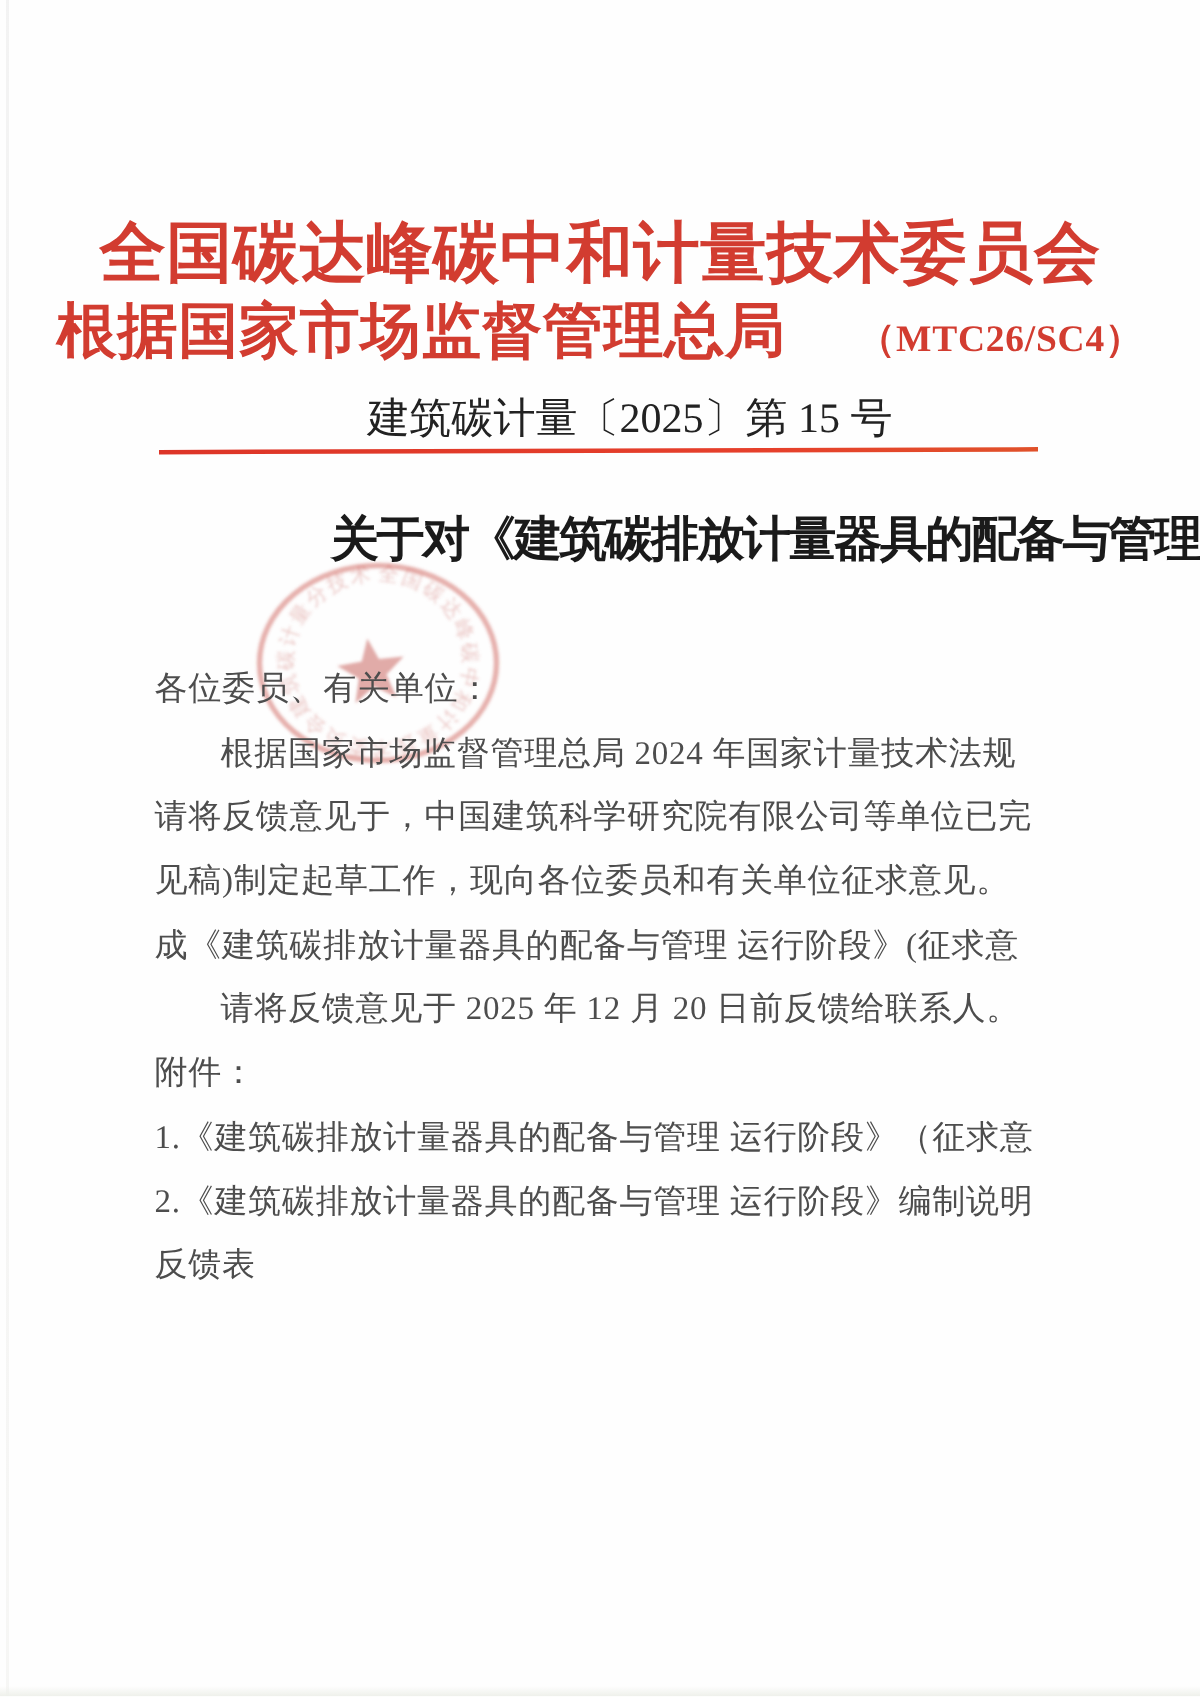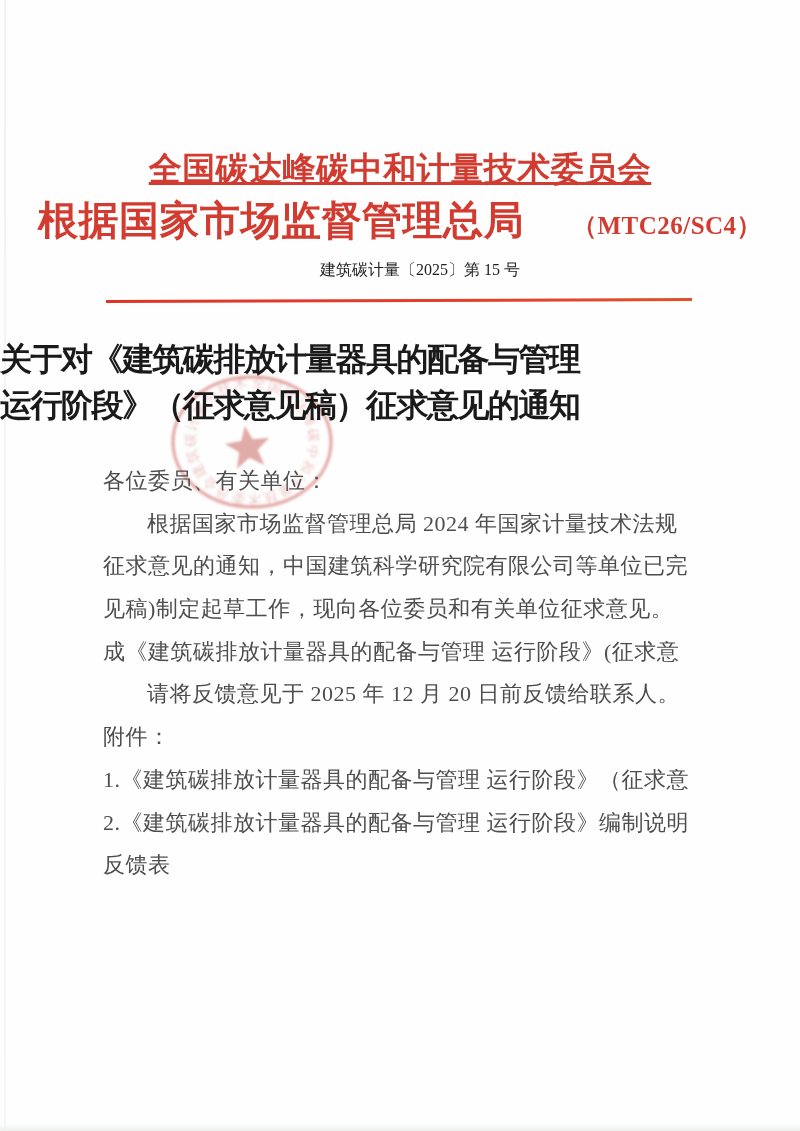--- a/index.html
+++ b/index.html
@@ -20,49 +20,49 @@
     background:linear-gradient(rgba(255,255,255,0),#eef0ea);pointer-events:none;
   }
 
   .letterhead{
     position:absolute;left:0;top:143px;width:100%;
     text-align:center;
     color:#d23c30;
     font-weight:bold;
     line-height:52px;
   }
-  .letterhead .hl1{font-size:33px;letter-spacing:0.5px;text-decoration:underline;}
+  .letterhead .hl1{font-size:44px;letter-spacing:0.5px;}
   .letterhead .hl2{font-size:40px;letter-spacing:0.5px;}
   .letterhead .latin-code{font-size:25px;letter-spacing:0.5px;margin-left:48px;}
 
   .doc-number{
     position:absolute;left:0;top:260px;width:100%;
     text-align:center;
-    font-size:16px;color:#222;
+    font-size:28px;color:#222;
     padding-left:40px;box-sizing:border-box;
     white-space:pre;
   }
 
   .red-divider{
     position:absolute;left:106px;top:299px;
     width:586px;height:3px;
     background:linear-gradient(90deg,#dd3528,#e6402b 70%,#e0512a);
     transform:rotate(-0.18deg);
   }
 
   .doc-title{
     position:absolute;left:0;top:336px;width:100%;
-    text-align:left;
+    text-align:right;
     font-size:32px;font-weight:bold;color:#1a1a1a;
     letter-spacing:-1.5px;
     line-height:46px;
   }
 
   .body-text{
-    position:absolute;left:103px;top:460px;width:610px;
+    position:absolute;left:103px;top:438px;width:610px;
     font-size:22px;color:#4d4d4d;
     letter-spacing:0.5px;
   }
   .body-line{
     display:block;
     height:42.7px;line-height:42.7px;
     white-space:pre;
   }
   .indent-first{padding-left:44px;}
   .indent-hang{padding-left:41px;}
@@ -83,21 +83,20 @@
     <div class="hl1">全国碳达峰碳中和计量技术委员会</div>
     <div class="hl2"><span>根据国家市场监督管理总局</span><span class="latin-code">（MTC26/SC4）</span></div>
   </div>
 
   <div class="doc-number">建筑碳计量〔2025〕第 15 号</div>
 
   <div class="red-divider"></div>
 
   <div class="doc-title">
     <div>关于对《建筑碳排放计量器具的配备与管理</div>
-    <div>运行阶段》（征求意见稿）征求意见的通知</div>
   </div>
 
   <svg class="seal" viewBox="0 0 220 200" xmlns="http://www.w3.org/2000/svg">
     <defs>
       <filter id="sealblur" x="-20%" y="-20%" width="140%" height="140%">
         <feGaussianBlur stdDeviation="1.1"></feGaussianBlur>
       </filter>
       <path id="sealring" d="M 110,45 a 57,54 0 1 1 -0.01,0" fill="none"></path>
     </defs>
     <g filter="url(#sealblur)">
@@ -108,21 +107,21 @@
       <polygon points="0,-23 5.9,-8.1 22.8,-7.4 9.5,3.1 14.1,19.4 0,10 -14.1,19.4 -9.5,3.1 -22.8,-7.4 -5.9,-8.1" transform="translate(106,106) rotate(-8) scale(0.98)" fill="rgba(203,103,98,0.55)"></polygon>
     </g>
   </svg>
 
   <div class="body-text">
 
       <span class="body-line indent-none">各位委员、有关单位：</span>
 
       <span class="body-line indent-first">根据国家市场监督管理总局 2024 年国家计量技术法规</span>
 
-      <span class="body-line indent-none">征求意见的通知，中国建筑科学研究院有限公司等单位已完</span>
+      <span class="body-line indent-none">请将反馈意见于，中国建筑科学研究院有限公司等单位已完</span>
 
       <span class="body-line indent-none">见稿)制定起草工作，现向各位委员和有关单位征求意见。</span>
 
       <span class="body-line indent-none">成《建筑碳排放计量器具的配备与管理 运行阶段》(征求意</span>
 
       <span class="body-line indent-first">请将反馈意见于 2025 年 12 月 20 日前反馈给联系人。</span>
 
       <span class="body-line indent-none">附件：</span>
 
       <span class="body-line indent-none">1.《建筑碳排放计量器具的配备与管理 运行阶段》（征求意</span>

